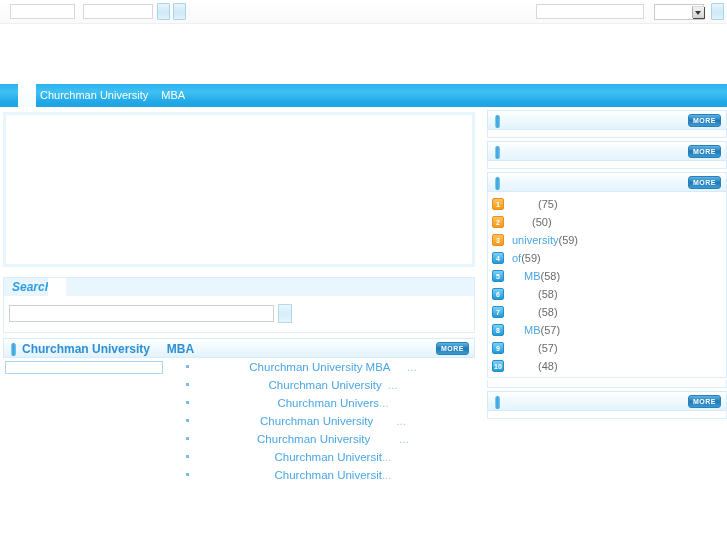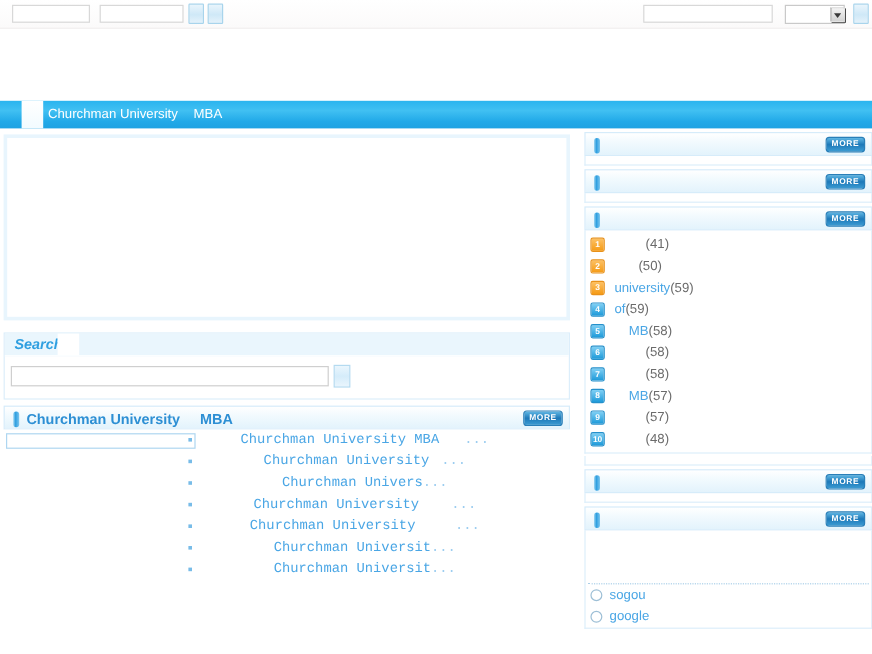--- a/index.html
+++ b/index.html
@@ -151,22 +151,22 @@
 
   
   .churchsec{position:absolute;left:3px;top:228px;width:472px;}
   .church-body{position:relative;height:145px;background:#fff;}
   .ch-input{
     position:absolute;left:2px;top:3px;width:158px;height:13px;
     border:1px solid #aed6f1;background:#fff;box-sizing:border-box;
     outline:none;font-family:"Liberation Sans",sans-serif;font-size:11px;
   }
   .ch-list{
-    position:absolute;left:151px;top:0px;width:300px;
-    list-style:none;margin:0;padding:0;font-family:Liberation Mono, monospace;
+    position:absolute;left:180px;top:0px;width:300px;
+    list-style:none;margin:0;padding:0;
   }
   .ch-list li{
     position:relative;height:18px;line-height:18px;
     text-align:center;white-space:nowrap;
     font-size:11.5px;
   }
   .ch-list li .dot{
     position:absolute;left:3px;top:7px;width:3px;height:3px;background:#78bce8;
   }
   .ch-list li a{color:#4aa6e5;text-decoration:none;cursor:pointer;}
@@ -323,21 +323,21 @@
     <div class="sp" style="margin-top:3px">
       <div class="sechead">
         <span class="bar"></span>
         <span class="title"></span>
         <button class="morebtn">MORE</button>
       </div>
       <div class="sp-body">
         <ul class="rank-list">
           <li>
             <span class="rk o">1</span>
-            <span class="pad" style="width:26px"></span><a></a><span class="cnt">(41)</span>
+            <span class="pad" style="width:26px"></span><a></a><span class="cnt">(75)</span>
           </li>
           <li>
             <span class="rk o">2</span>
             <span class="pad" style="width:20px"></span><a></a><span class="cnt">(50)</span>
           </li>
           <li>
             <span class="rk o">3</span>
             <a>university</a><span class="cnt">(59)</span>
           </li>
           <li>
@@ -378,34 +378,15 @@
 
     <div class="sp" style="margin-top:3px">
       <div class="sechead">
         <span class="bar"></span>
         <span class="title"></span>
         <button class="morebtn">MORE</button>
       </div>
       <div class="sp-body sp-empty"></div>
     </div>
 
-    <div class="sp" style="margin-top:3px">
-      <div class="sechead">
-        <span class="bar"></span>
-        <span class="title"></span>
-        <button class="morebtn">MORE</button>
-      </div>
-      <div class="sp-body">
-        <div class="sp-tall"></div>
-        <div class="dotted"></div>
-        <div class="radio-row">
-          <span class="rd"></span>
-          <span>sogou</span>
-        </div>
-        <div class="radio-row">
-          <span class="rd"></span>
-          <span>google</span>
-        </div>
-      </div>
-    </div>
 
   </div>
 </div>
 
 </body></html>

